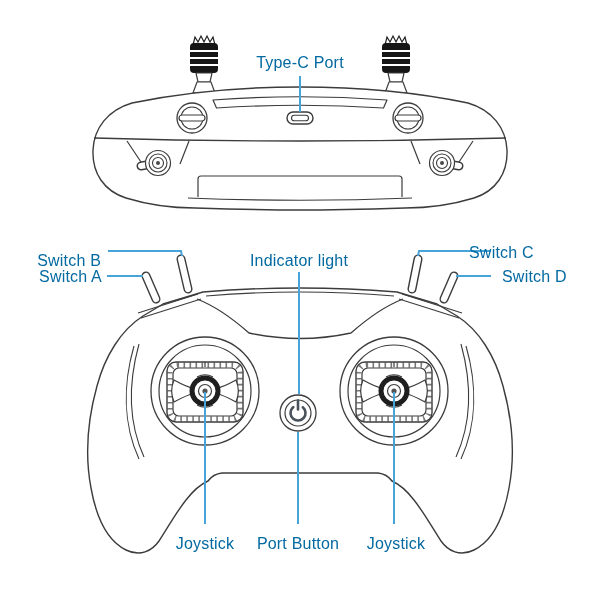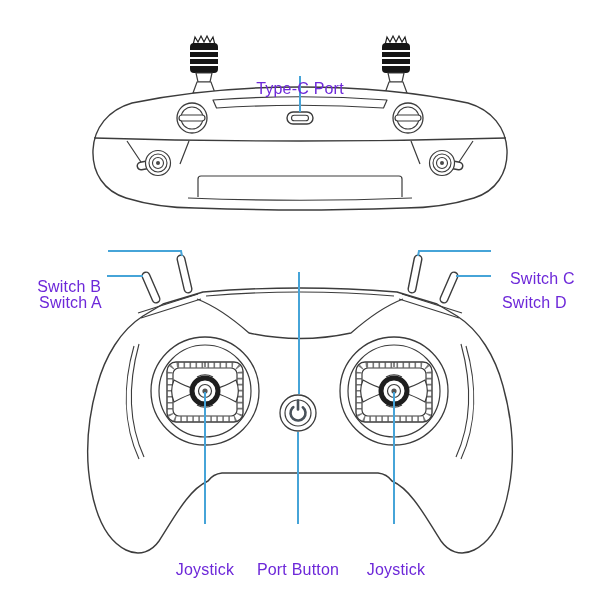--- a/index.html
+++ b/index.html
@@ -2,22 +2,22 @@
 <html><head>
 <meta charset="utf-8">
 <style>
   html,body{margin:0;padding:0;background:#fff;}
   #stage{
     position:relative;width:600px;height:600px;background:#fff;overflow:hidden;
     font-family:"Liberation Sans","DejaVu Sans",sans-serif;
   }
   #stage svg{position:absolute;left:0;top:0;}
   .lbl{
-    position:absolute;font-size:16px;font-weight:500;color:#6d28d9;
-    white-space:nowrap;line-height:16px;letter-spacing:.2px;margin-top:26px;
+    position:absolute;font-size:16px;font-weight:500;color:#0369a1;
+    white-space:nowrap;line-height:16px;letter-spacing:.2px;
   }
   .lbl.center{transform:translateX(-50%);}
   .lbl.right{text-align:right;}
 </style>
 </head>
 <body>
 
 <div id="stage">
 
 <svg width="600" height="600" viewBox="0 0 600 600">
@@ -176,19 +176,20 @@
     <line x1="299" y1="272" x2="299" y2="394"></line>
     <line x1="298" y1="432" x2="298" y2="524"></line>
     <line x1="205" y1="392" x2="205" y2="524"></line>
     <line x1="394" y1="392" x2="394" y2="524"></line>
   </g>
 </svg>
 
   <div class="lbl center" style="left:300px;top:55px;">Type-C Port</div>
   <div class="lbl right" style="right:499px;top:253px;">Switch B</div>
   <div class="lbl right" style="right:498px;top:269px;text-align:center;">Switch A</div>
-  <div class="lbl" style="left:510px;top:245px;">Switch C</div>
+  <div class="lbl" style="left:469px;top:245px;">Switch C</div>
   <div class="lbl" style="left:502px;top:269px;">Switch D</div>
+  <div class="lbl center" style="left:299px;top:253px;">Indicator light</div>
   <div class="lbl center" style="left:205px;top:536px;">Joystick</div>
   <div class="lbl center" style="left:298px;top:536px;">Port Button</div>
   <div class="lbl center" style="left:396px;top:536px;">Joystick</div>
 
 </div>
 
 </body></html>

